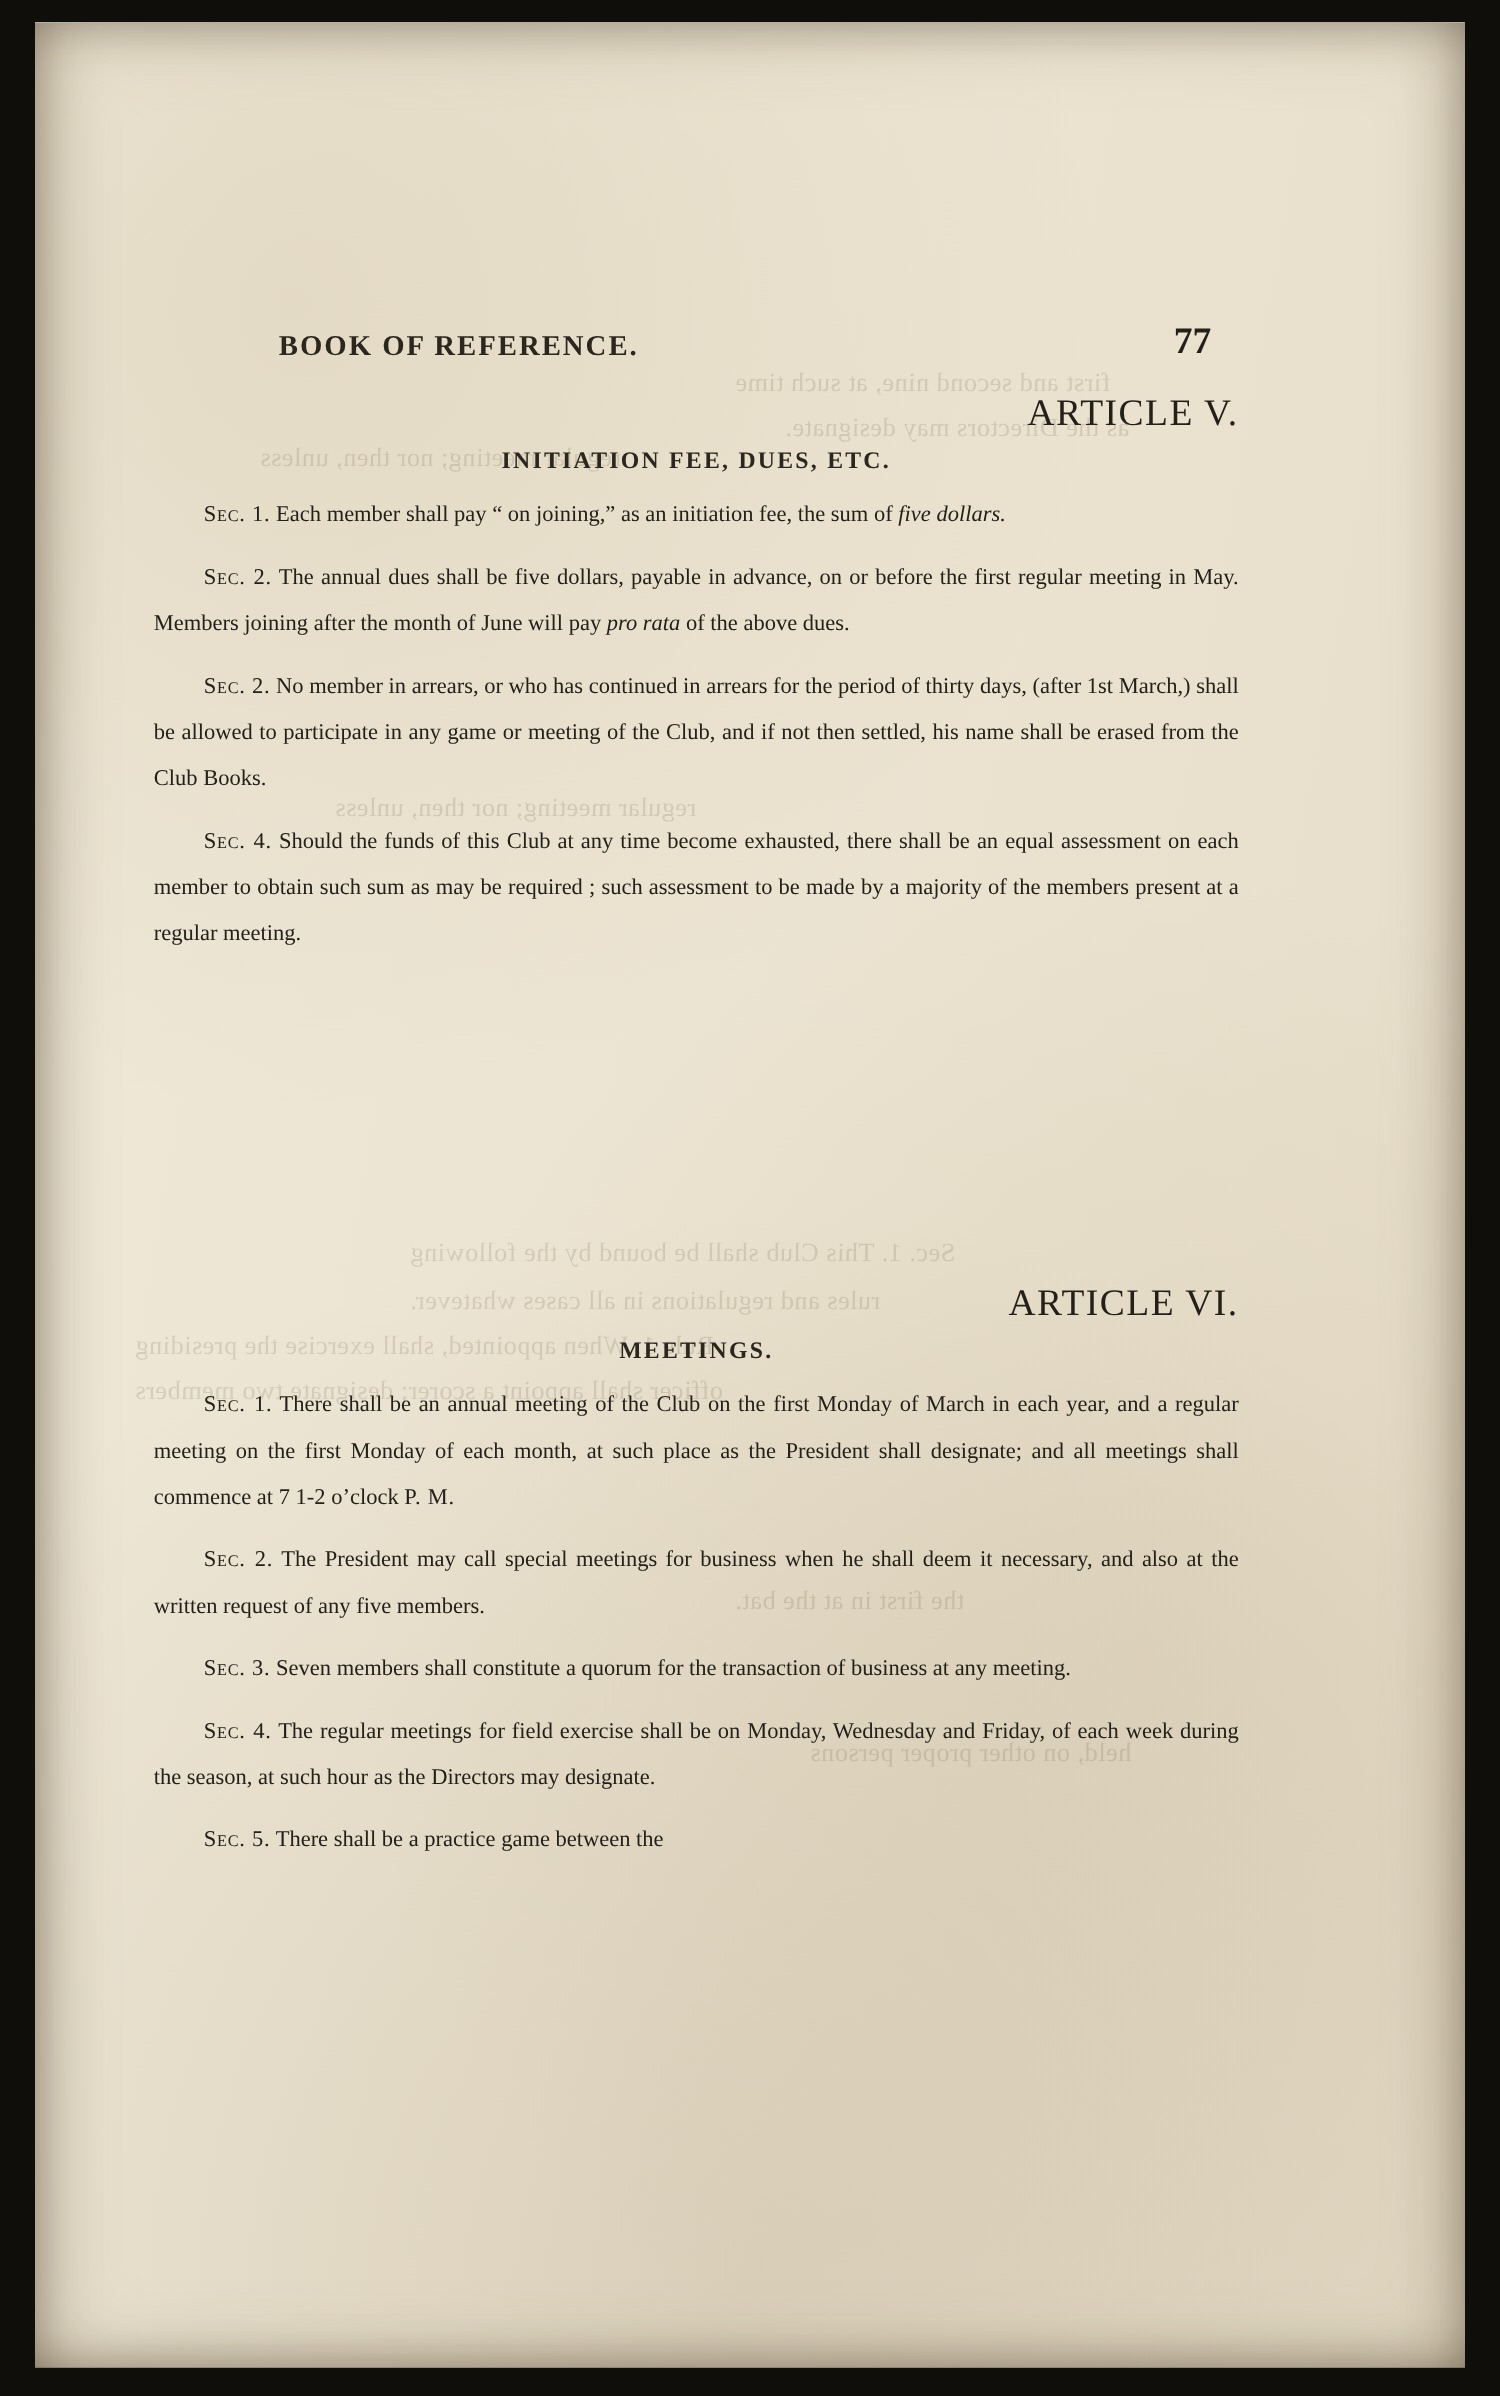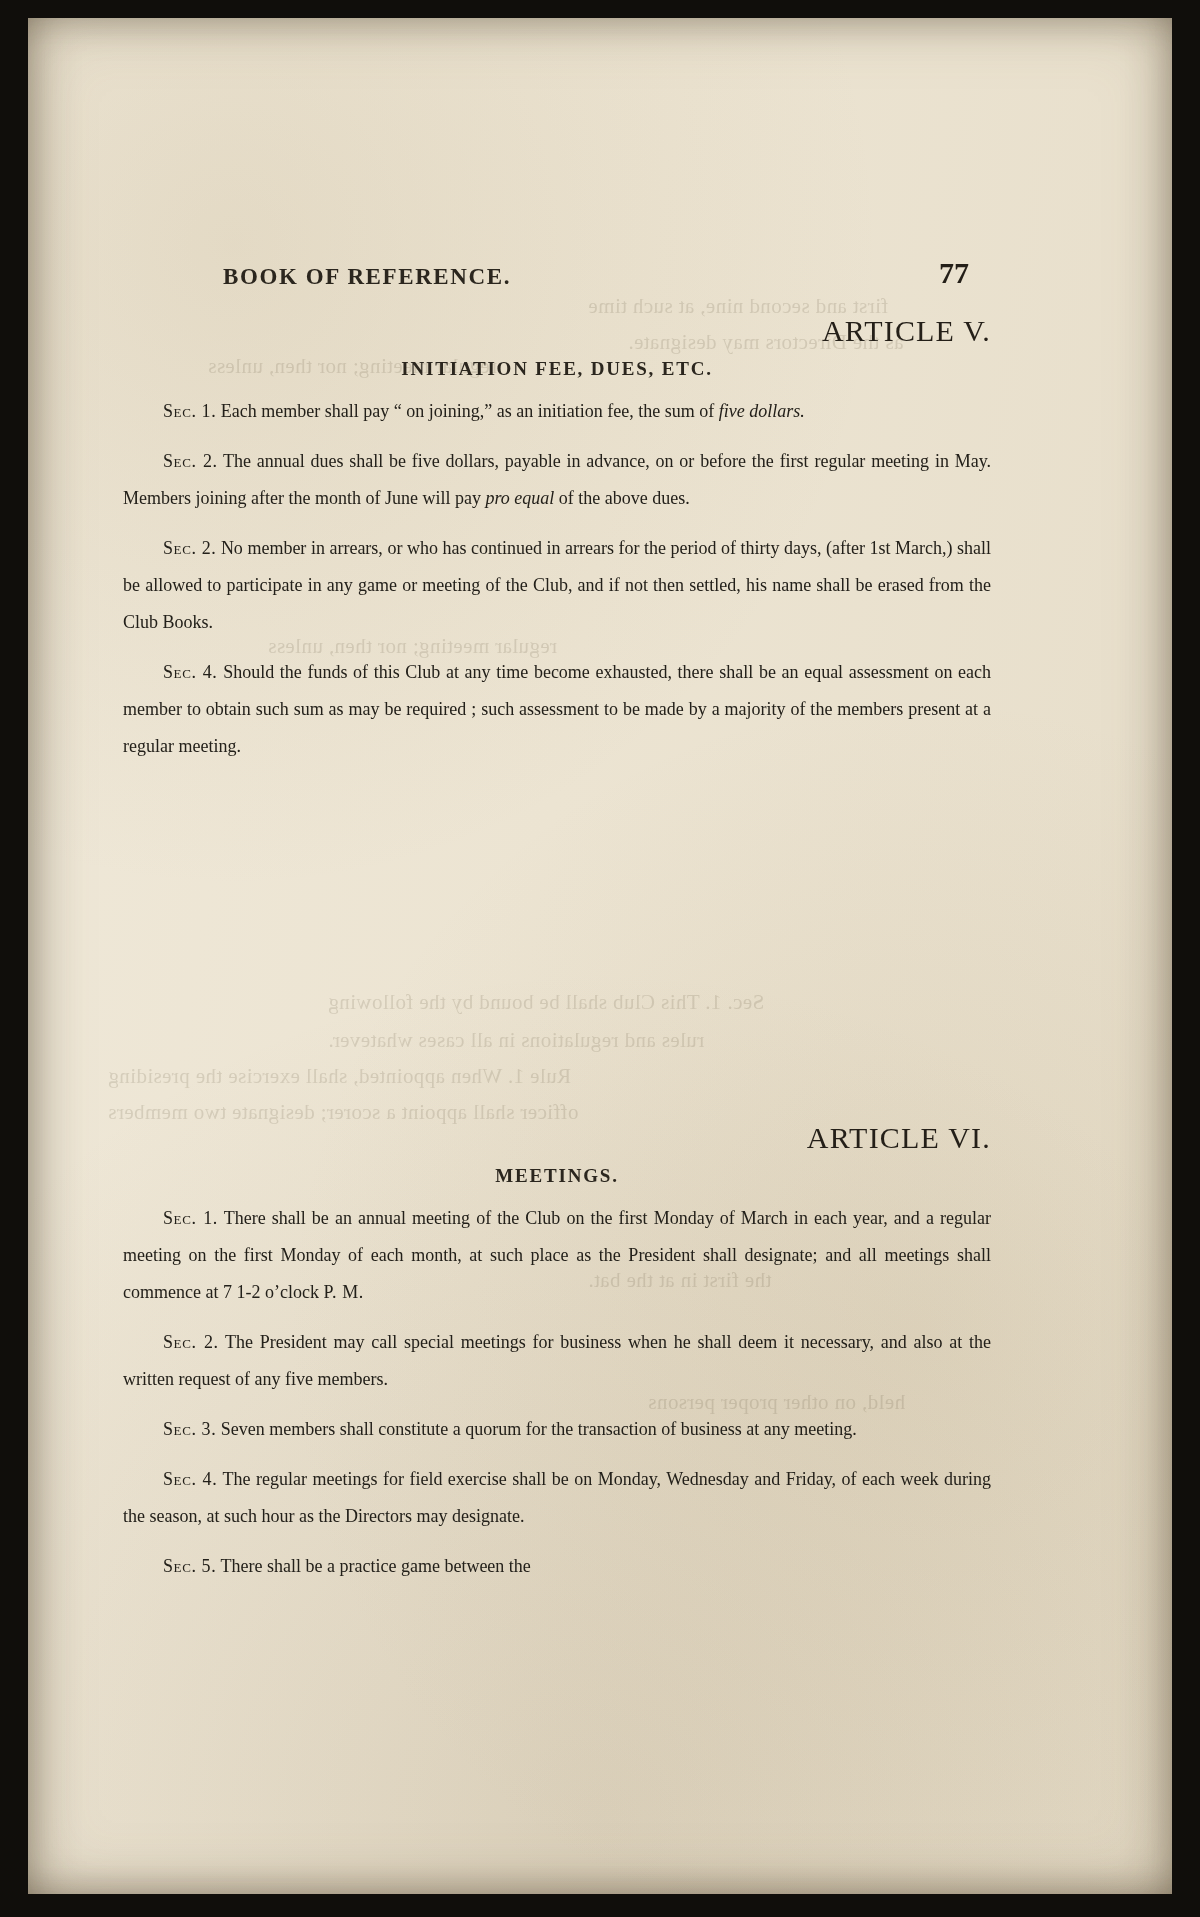--- a/index.html
+++ b/index.html
@@ -113,21 +113,21 @@
     text-indent: 40px;
   }
 
   .sec {
     font-variant: small-caps;
     letter-spacing: .6px;
   }
   .it { font-style: italic; }
 
   .block-1 { position: absolute; left: 95px; top: 296px; width: 868px; }
-  .block-2 { position: absolute; left: 95px; top: 1103px; width: 868px; }
+  .block-2 { position: absolute; left: 95px; top: 1008px; width: 868px; }
 </style>
 </head>
 <body>
 
 <div class="scan">
   <div class="page">
 
     <div class="ghost" style="left:560px; top:276px;">first and second nine, at such time</div>
     <div class="ghost" style="left:600px; top:312px;">as the Directors may designate.</div>
     <div class="ghost" style="left:180px; top:336px;">regular meeting; nor then, unless</div>
@@ -148,21 +148,21 @@
       <div class="article-title">ARTICLE V.</div>
       <div class="article-sub">INITIATION FEE, DUES, ETC.</div>
 
       <p class="para">
         <span class="sec">Sec. 1.</span>
         <span>Each member shall pay “ on joining,” as an initiation fee, the sum of </span><span class="it">five dollars.</span>
       </p>
 
       <p class="para">
         <span class="sec">Sec. 2.</span>
-        <span>The annual dues shall be five dollars, payable in advance, on or before the first regular meeting in May. Members joining after the month of June will pay </span><span class="it">pro equal</span><span> of the above dues.</span>
+        <span>The annual dues shall be five dollars, payable in advance, on or before the first regular meeting in May. Members joining after the month of June will pay </span><span class="it">pro rata</span><span> of the above dues.</span>
       </p>
 
       <p class="para">
         <span class="sec">Sec. 2.</span>
         <span>No member in arrears, or who has continued in arrears for the period of thirty days, (after 1st March,) shall be allowed to participate in any game or meeting of the Club, and if not then settled, his name shall be erased from the Club Books.</span>
       </p>
 
       <p class="para">
         <span class="sec">Sec. 4.</span>
         <span>Should the funds of this Club at any time become exhausted, there shall be an equal assessment on each member to obtain such sum as may be required ; such assessment to be made by a majority of the members present at a regular meeting.</span>

